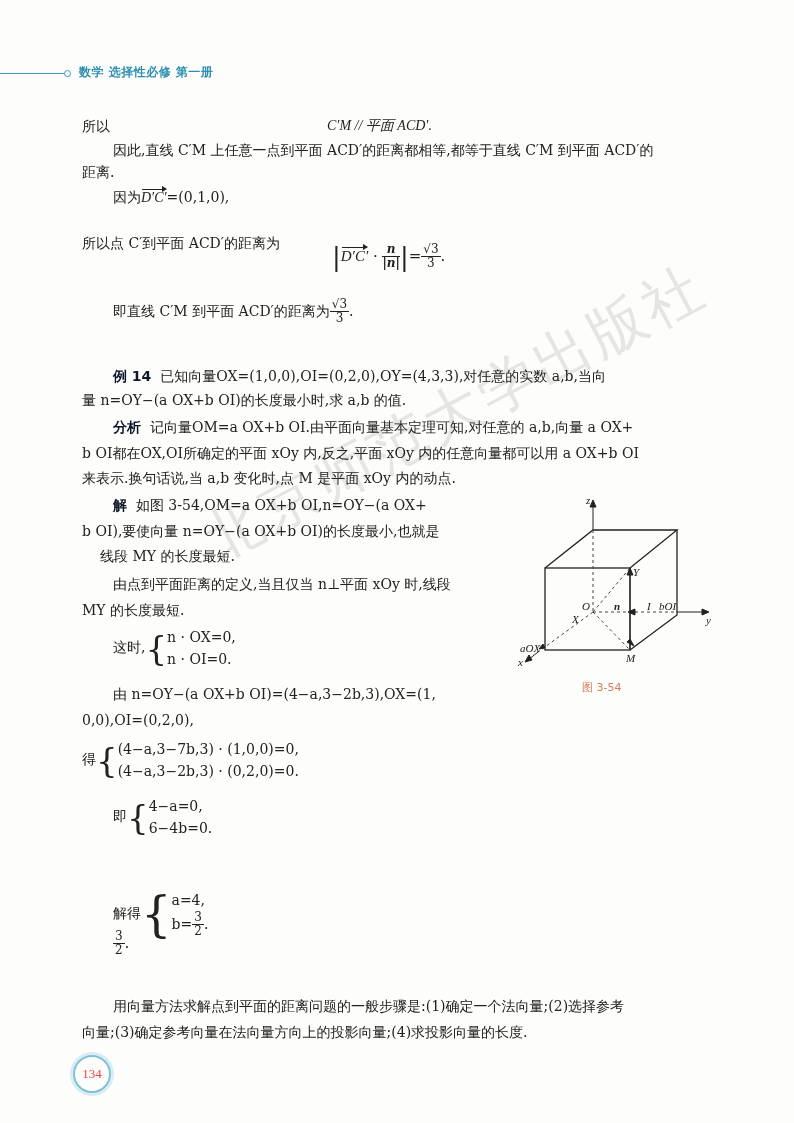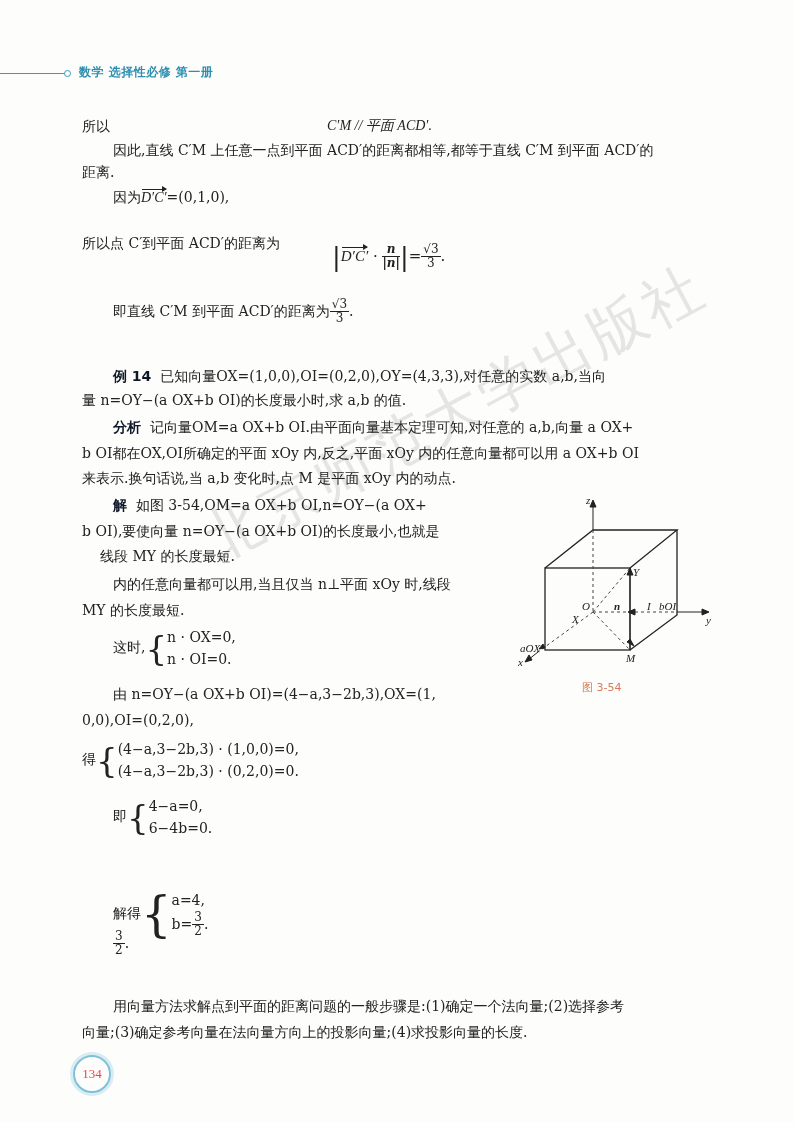--- a/index.html
+++ b/index.html
@@ -68,32 +68,32 @@
   <span class="teal">分析</span>&nbsp;&nbsp;<span>记向量OM=a OX+b OI.由平面向量基本定理可知,对任意的 a,b,向量 a OX+</span>
 </div>
 <div class="abs line" style="left:82px;top:443px;">b OI都在OX,OI所确定的平面 xOy 内,反之,平面 xOy 内的任意向量都可以用 a OX+b OI</div>
 <div class="abs line" style="left:82px;top:468px;">来表示.换句话说,当 a,b 变化时,点 M 是平面 xOy 内的动点.</div>
 
 <div class="abs line" style="left:113px;top:495px;text-align:right;">
   <span class="teal">解</span>&nbsp;&nbsp;<span>如图 3-54,OM=a OX+b OI,n=OY−(a OX+</span>
 </div>
 <div class="abs line" style="left:82px;top:521px;">b OI),要使向量 n=OY−(a OX+b OI)的长度最小,也就是</div>
 <div class="abs line" style="left:100px;top:546px;">线段 MY 的长度最短.</div>
-<div class="abs line" style="left:113px;top:574px;">内的任意向量都可以用,当且仅当 n⊥平面 xOy 时,线段</div>
+<div class="abs line" style="left:113px;top:574px;">由点到平面距离的定义,当且仅当 n⊥平面 xOy 时,线段</div>
 <div class="abs line" style="left:82px;top:600px;">MY 的长度最短.</div>
 
 <div class="abs line" style="left:113px;top:626px;">
   <span>这时,</span><span class="brace">{</span><span class="sys"><span style="display:block;">n · OX=0,</span><span style="display:block;">n · OI=0.</span></span>
 </div>
 
 <div class="abs line" style="left:113px;top:684px;">由 n=OY−(a OX+b OI)=(4−a,3−2b,3),OX=(1,</div>
 <div class="abs line" style="left:82px;top:710px;">0,0),OI=(0,2,0),</div>
 
 <div class="abs line" style="left:82px;top:738px;">
-  <span>得</span><span class="brace">{</span><span class="sys"><span style="display:block;">(4−a,3−2b,3) · (1,0,0)=0,</span><span style="display:block;">(4−a,3−2b,3) · (0,2,0)=0.</span></span>
+  <span>得</span><span class="brace">{</span><span class="sys"><span style="display:block;">(4−a,3−7b,3) · (1,0,0)=0,</span><span style="display:block;">(4−a,3−2b,3) · (0,2,0)=0.</span></span>
 </div>
 
 <div class="abs line" style="left:113px;top:795px;">
   <span>即</span><span class="brace">{</span><span class="sys"><span style="display:block;">4−a=0,</span><span style="display:block;">6−4b=0.</span></span>
 </div>
 
 <div class="abs line" style="left:113px;top:889px;">
   <span>解得</span><span class="brace" style="font-size:48px;">{</span><span class="sys"><span style="display:block;">a=4,</span><span style="display:block;"><span>b=</span><span class="frac"><span class="num">3</span><span class="den">2</span></span>.</span></span>
 </div>
 

